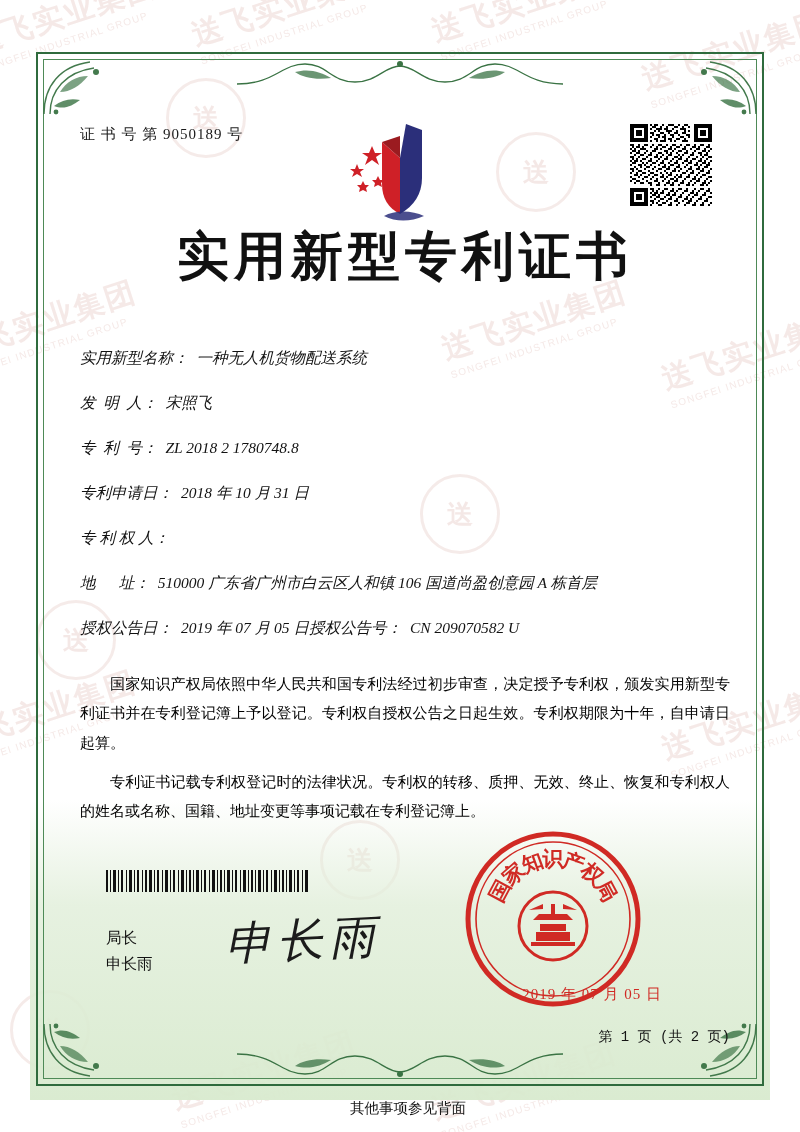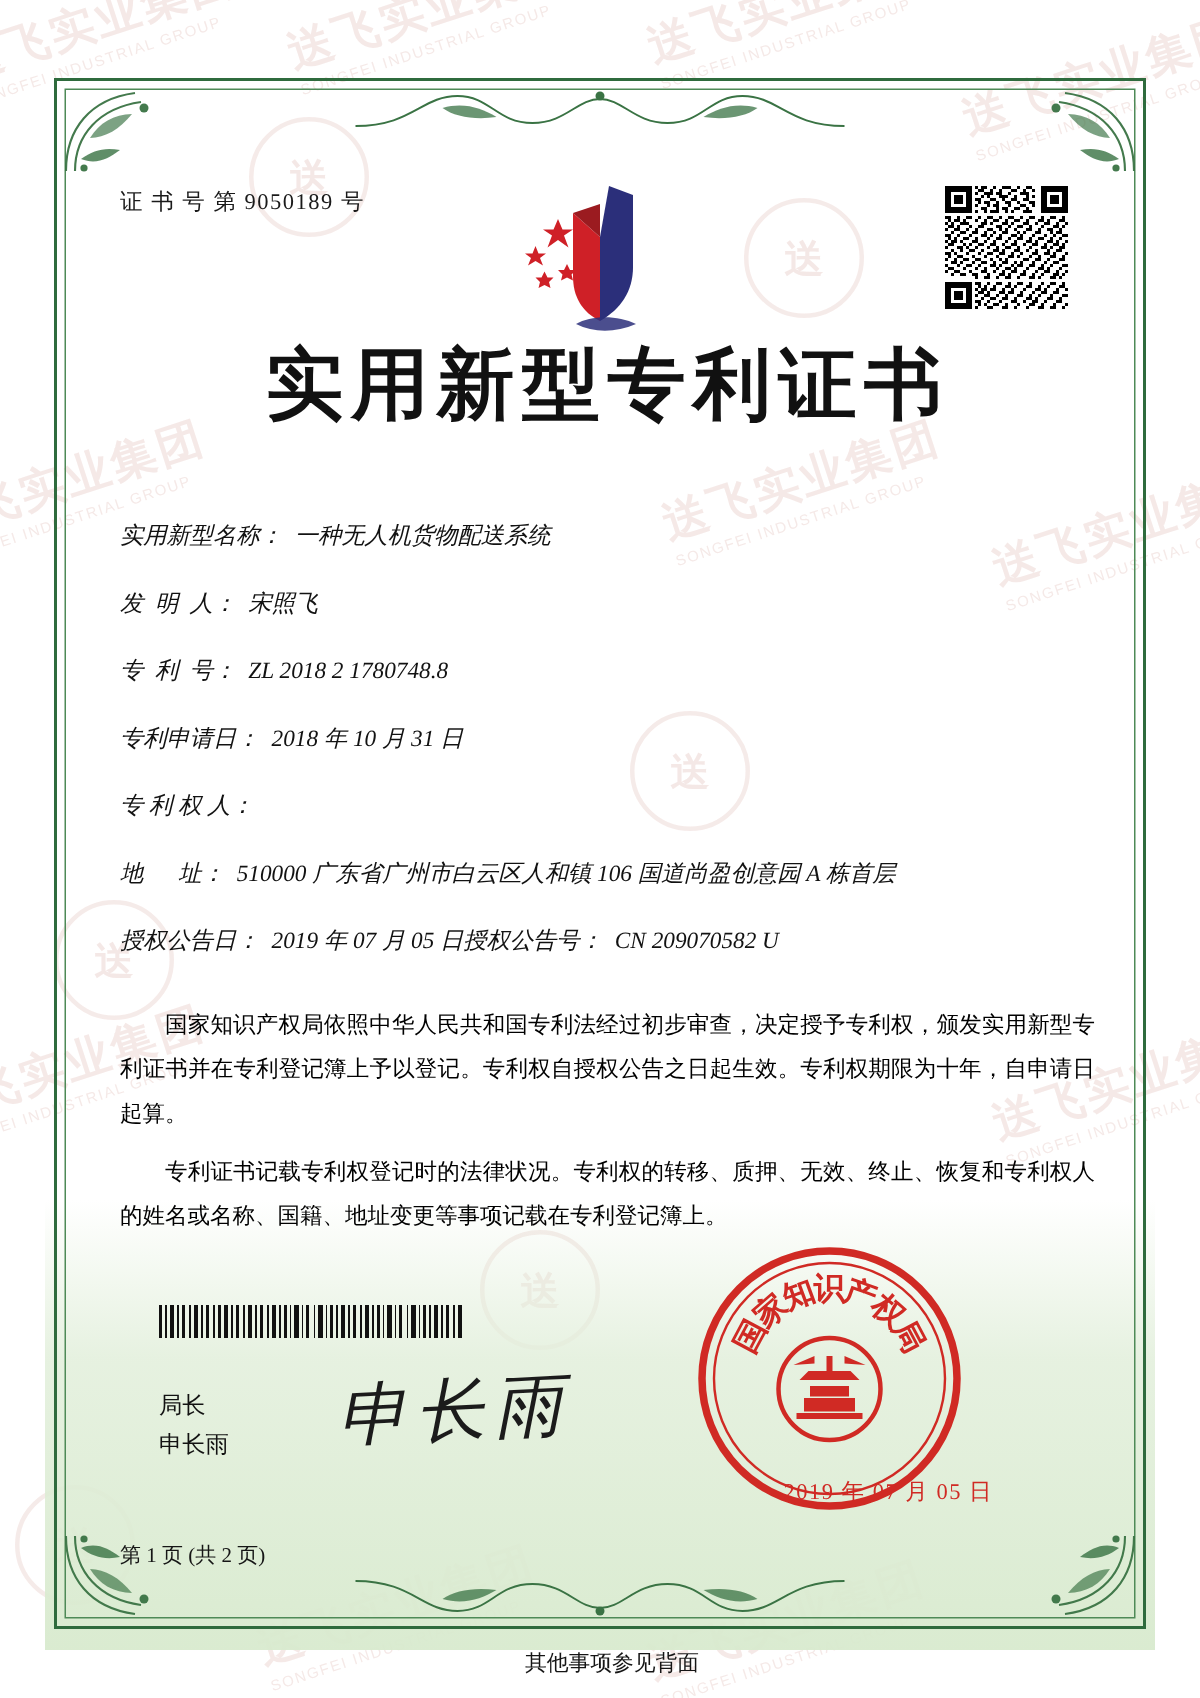--- a/index.html
+++ b/index.html
@@ -238,23 +238,24 @@
     color: #d02a24;
     font-size: 15px;
     letter-spacing: 1px;
   }
 
   .page-num {
     position: absolute;
     left: 0;
     right: 0;
     bottom: 16px;
-    text-align: left;
+    text-align: right;
     font-size: 14px;
     color: #151515;
+    font-family: Liberation Mono, monospace;
   }
   .footer-note {
     position: absolute;
     left: 16px;
     right: 0;
     bottom: 14px;
     text-align: center;
     font-size: 14.5px;
     color: #151515;
   }

